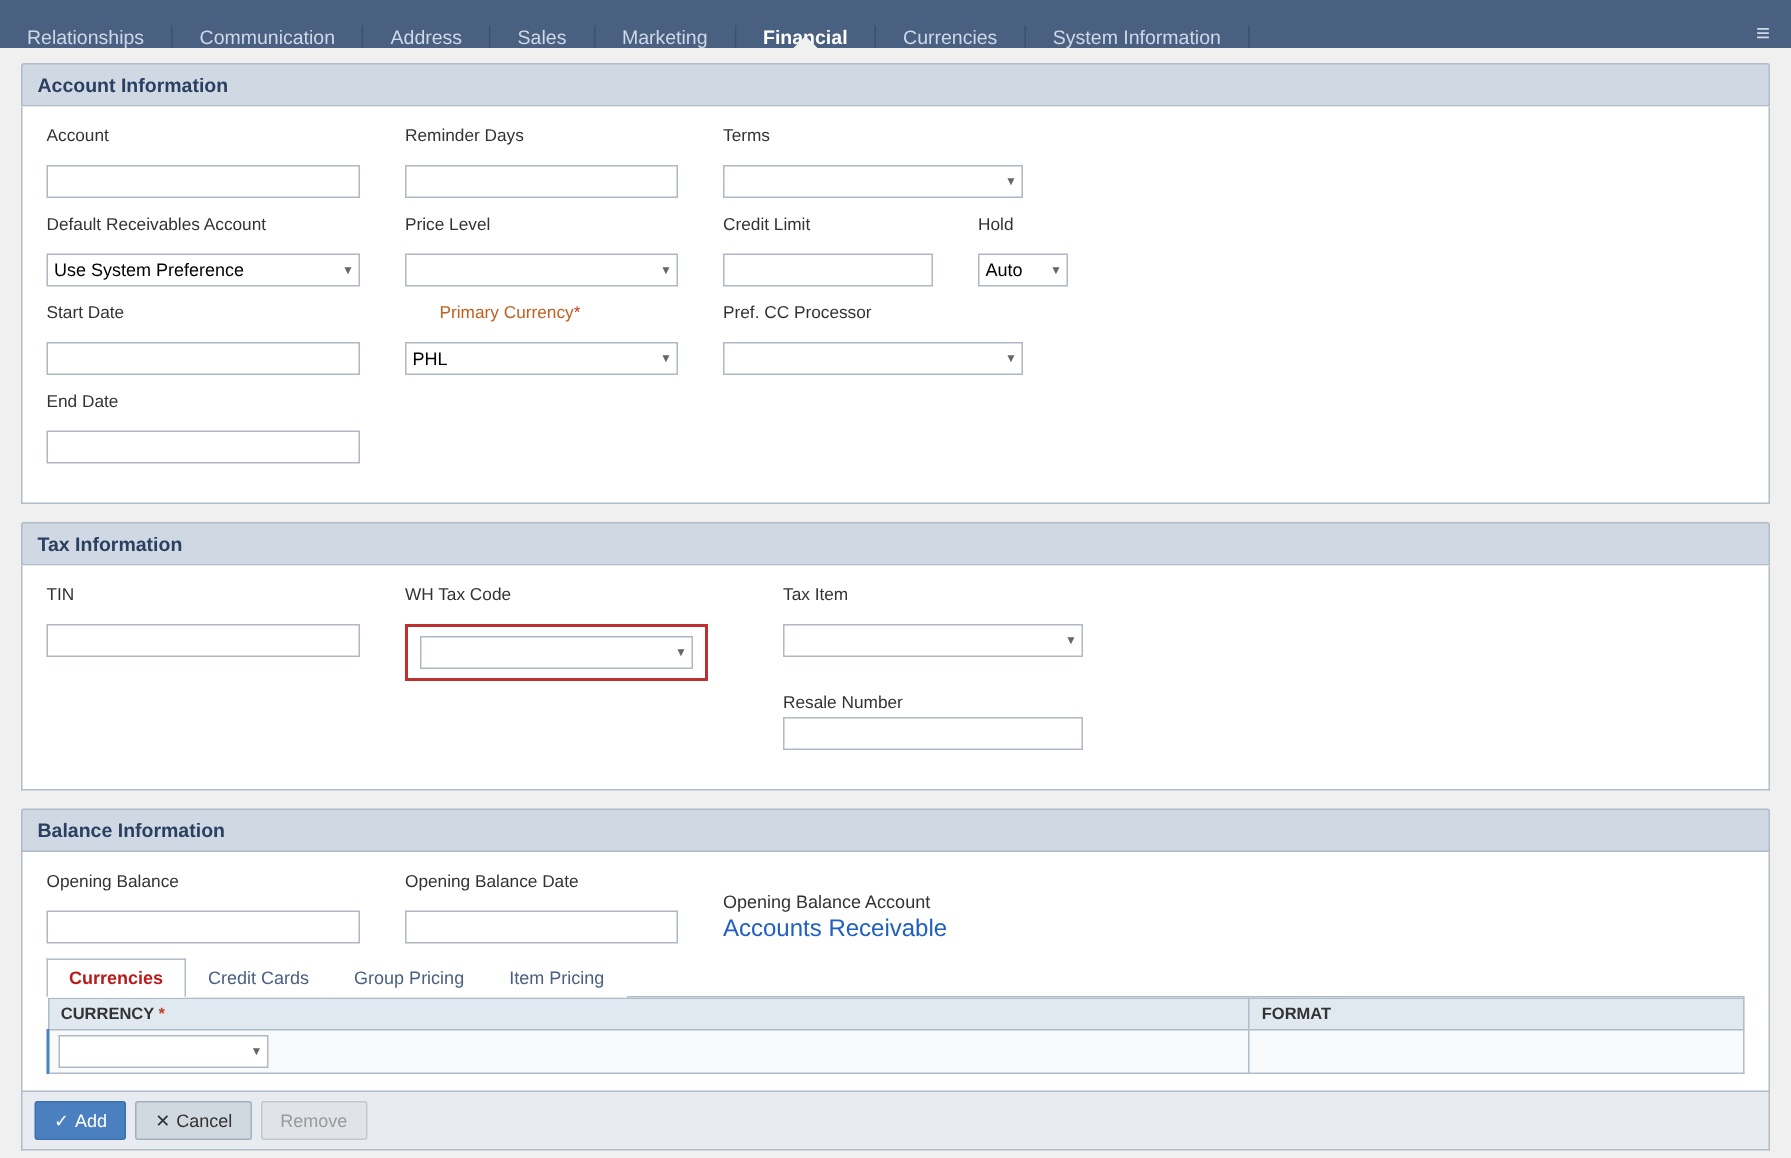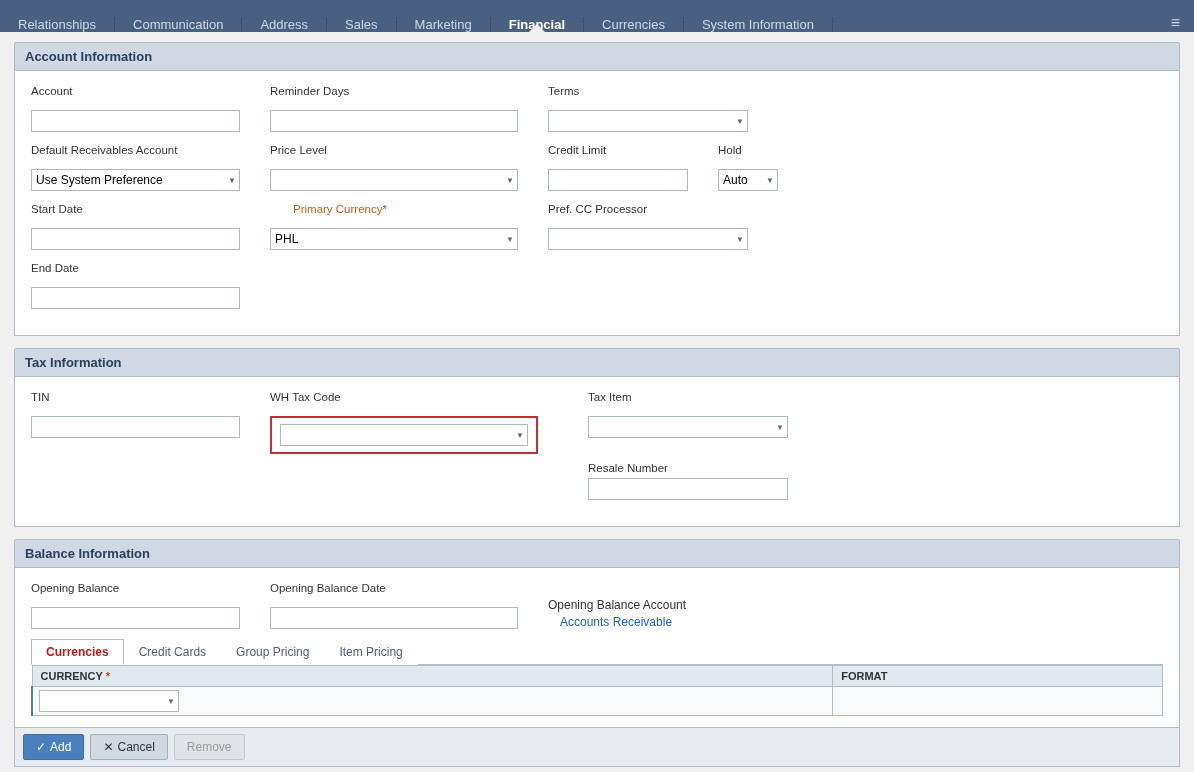--- a/index.html
+++ b/index.html
@@ -122,21 +122,21 @@
       color: #666;
       position: absolute;
       right: 4px;
       top: 50%;
       transform: translateY(-50%);
       pointer-events: none;
     }
 
     
     .w-180 { width: 209px; }
-    .w-220 { width: 248px; }
+    .w-220 { width: 182px; }
     .w-140 { width: 140px; }
     .w-200 { width: 200px; }
     .w-60 { width: 60px; }
 
     
     .wh-tax-wrapper {
       border: 2px solid #c03030;
       padding: 6px 8px;
       display: inline-block;
       background: #fff;
@@ -224,23 +224,22 @@
     .btn-remove {
       background: #e0e4e8;
       color: #999;
       border: 1px solid #c0c8d0;
       cursor: default;
     }
 
     .accounts-receivable-link {
       color: #2060c0;
       cursor: pointer;
-      font-size: 12px;
+      font-size: 16px;
       text-decoration: none;
-      margin-left: 12px;
     }
 
     .opening-balance-row {
       display: flex;
       gap: 30px;
       margin-bottom: 10px;
       align-items: flex-end;
     }
     .opening-balance-account {
       display: flex;

